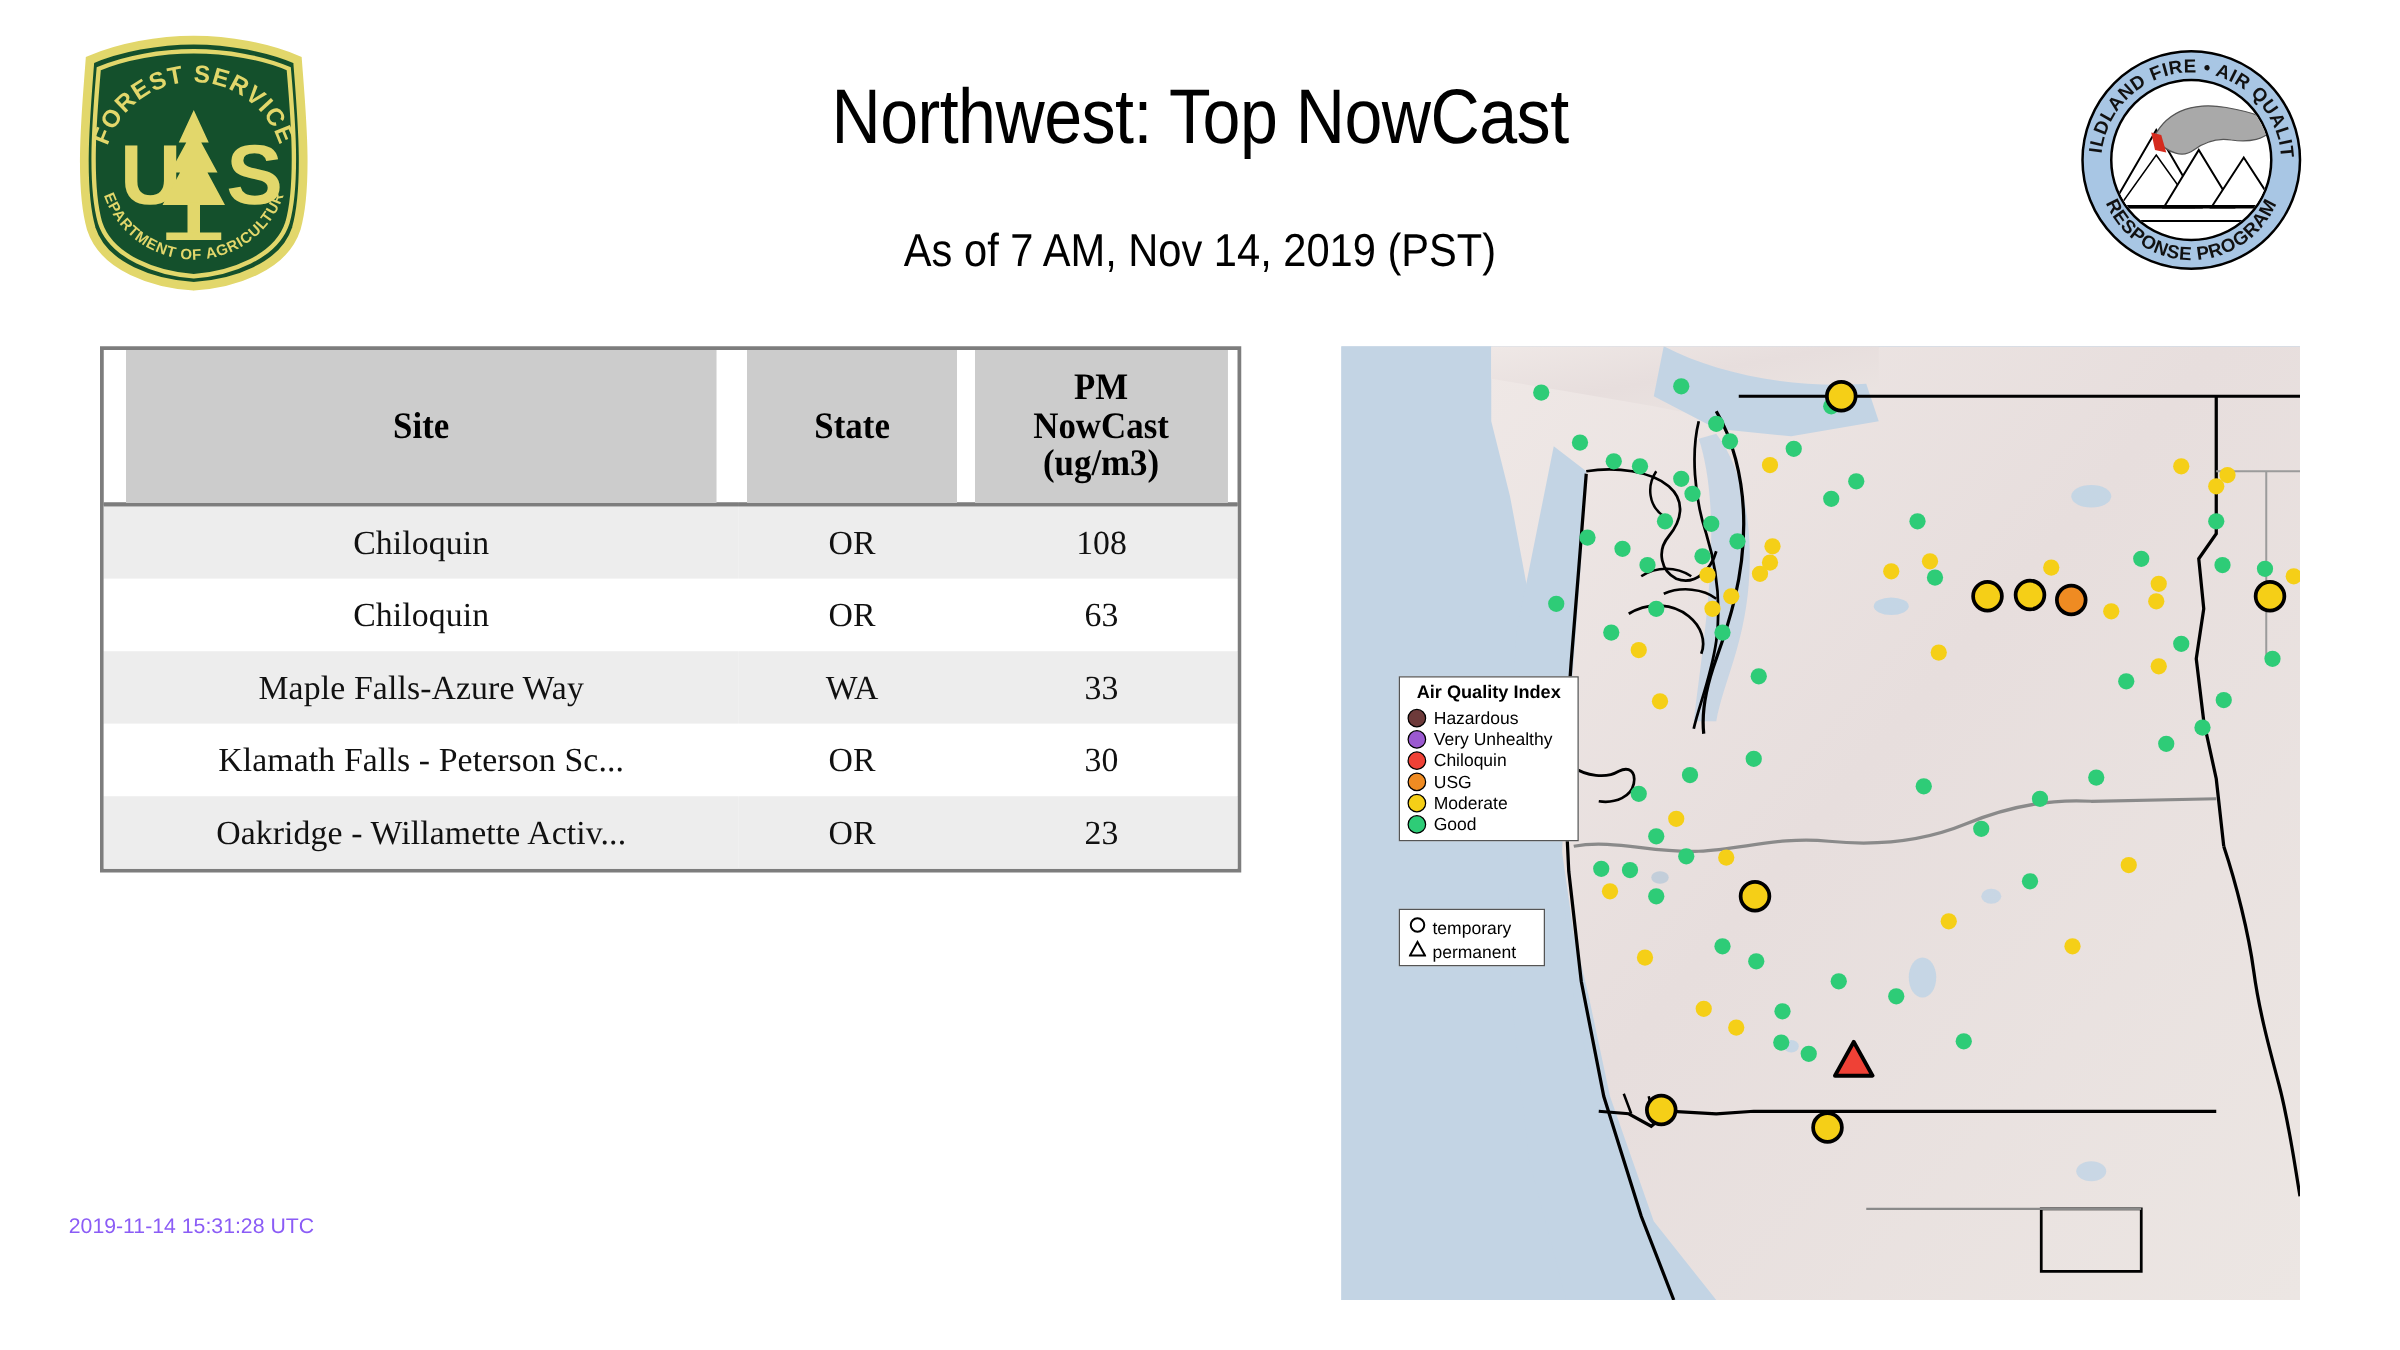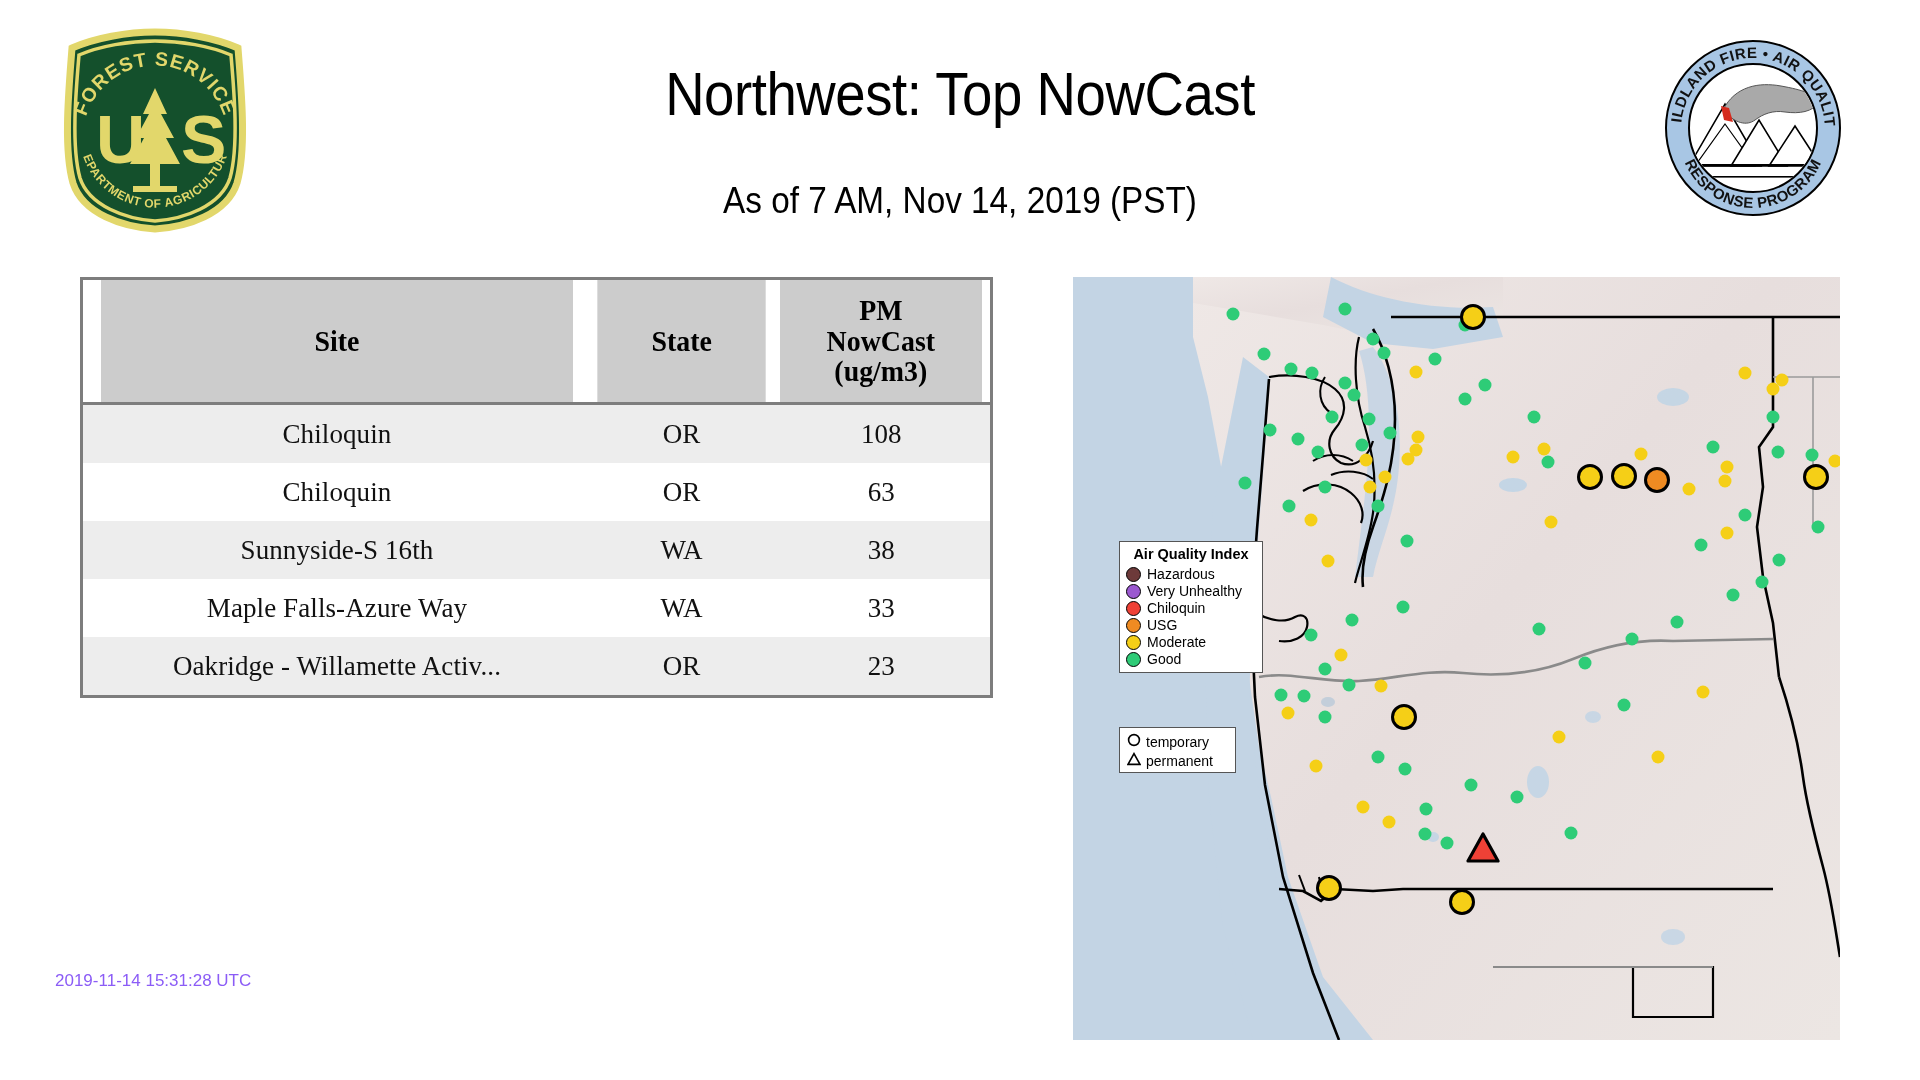--- a/index.html
+++ b/index.html
@@ -260,28 +260,28 @@
           <td class="site-cell">Chiloquin</td>
           <td class="state-cell">OR</td>
           <td class="pm-cell">108</td>
         </tr>
         <tr>
           <td class="site-cell">Chiloquin</td>
           <td class="state-cell">OR</td>
           <td class="pm-cell">63</td>
         </tr>
         <tr>
-          <td class="site-cell">Sunnyside-S 16th</td>
-          <td class="state-cell">WA</td>
-          <td class="pm-cell">38</td>
-        </tr>
-        <tr>
           <td class="site-cell">Maple Falls-Azure Way</td>
           <td class="state-cell">WA</td>
           <td class="pm-cell">33</td>
+        </tr>
+        <tr>
+          <td class="site-cell">Klamath Falls - Peterson Sc...</td>
+          <td class="state-cell">OR</td>
+          <td class="pm-cell">30</td>
         </tr>
         <tr>
           <td class="site-cell">Oakridge - Willamette Activ...</td>
           <td class="state-cell">OR</td>
           <td class="pm-cell">23</td>
         </tr>
       </tbody>
   </table>
 </div>
 

